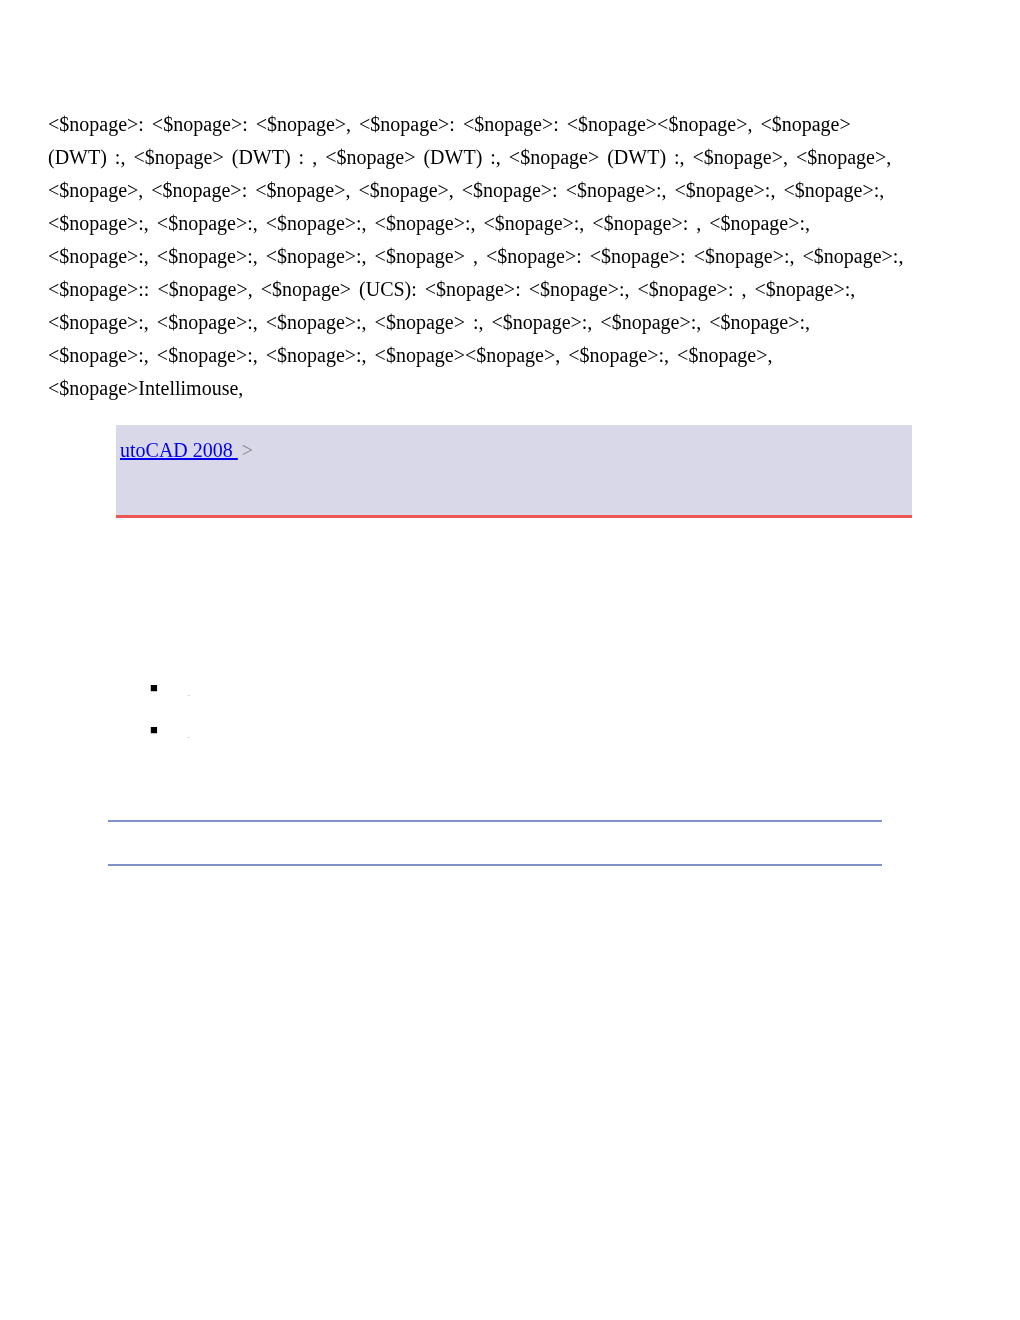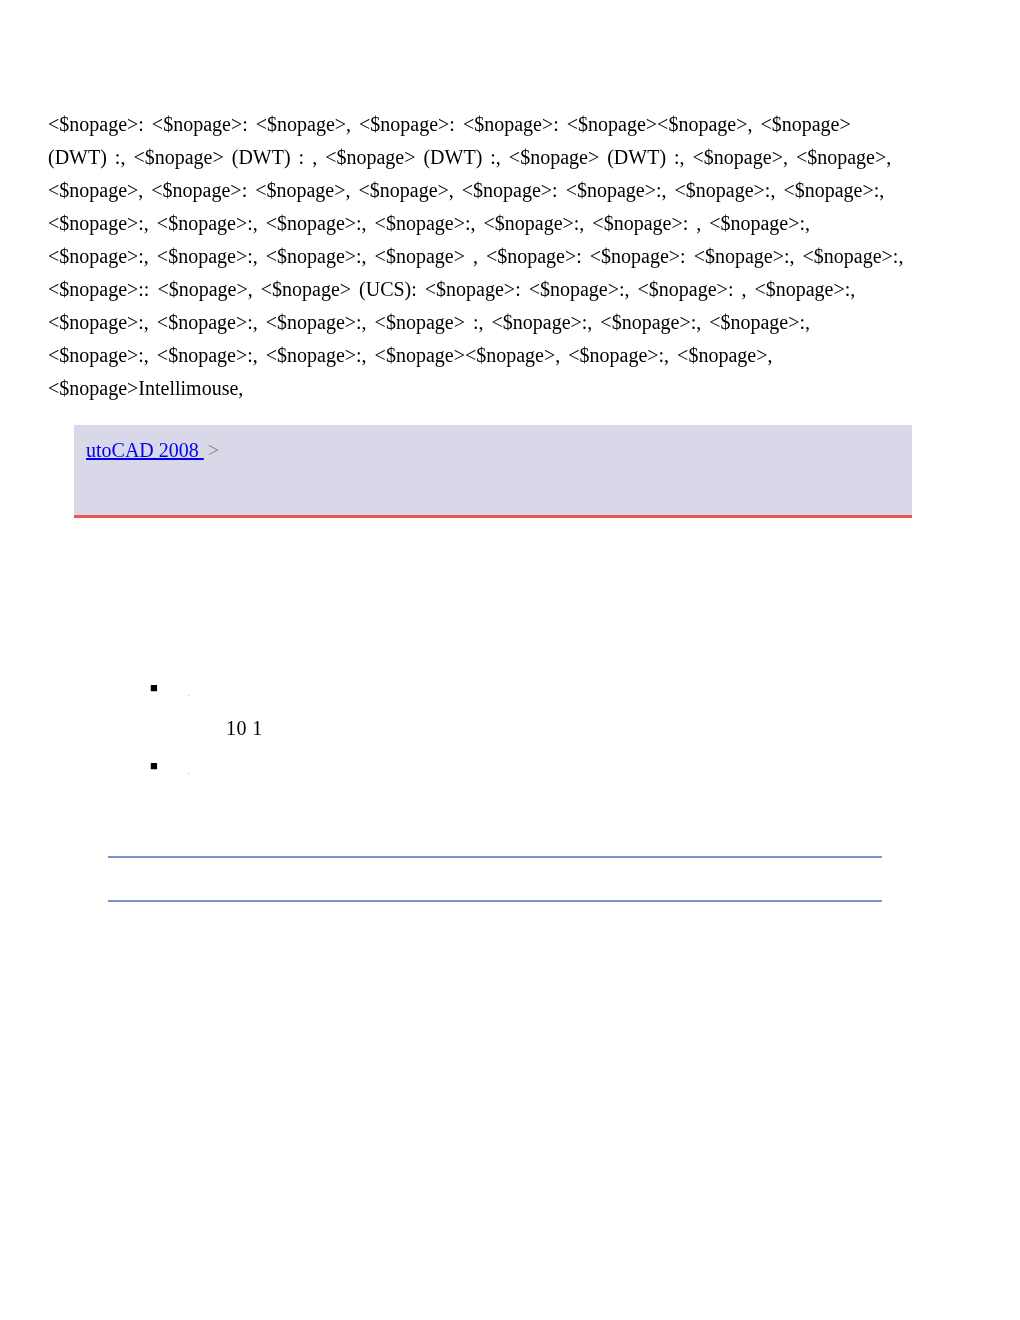--- a/index.html
+++ b/index.html
@@ -16,22 +16,22 @@
       background: #fff;
       position: relative;
     }
     .nopage-block {
       padding: 108px 108px 20px 48px;
       line-height: 1.65;
       word-spacing: 0.15em;
     }
     .breadcrumb-bar {
       background: #d8d8e8;
-      padding: 14px 0 53px 12px;
-      margin-left: 74px;
+      padding: 14px 0 53px 4px;
+      margin-left: 116px;
       margin-right: 108px;
       border-bottom: 3px solid #f05555;
     }
     .breadcrumb-bar a {
       color: #0000ee;
       text-decoration: underline;
     }
     .breadcrumb-gt {
       color: #888;
       margin-left: 4px;
@@ -90,21 +90,20 @@
 </div>
 
 <div class="breadcrumb-bar">
   <a href="#">utoCAD 2008 </a><span class="breadcrumb-gt">&gt;</span>
 </div>
 
 <div class="list-section">
   <ul>
     <li>
       <span class="small-dot">.</span>
-      <div class="num-line">10   1</div>
     </li>
     <li>
       <span class="small-dot">.</span>
     </li>
   </ul>
 </div>
 
 <div class="hr-container">
   <hr class="hr1">
   <hr class="hr2">

